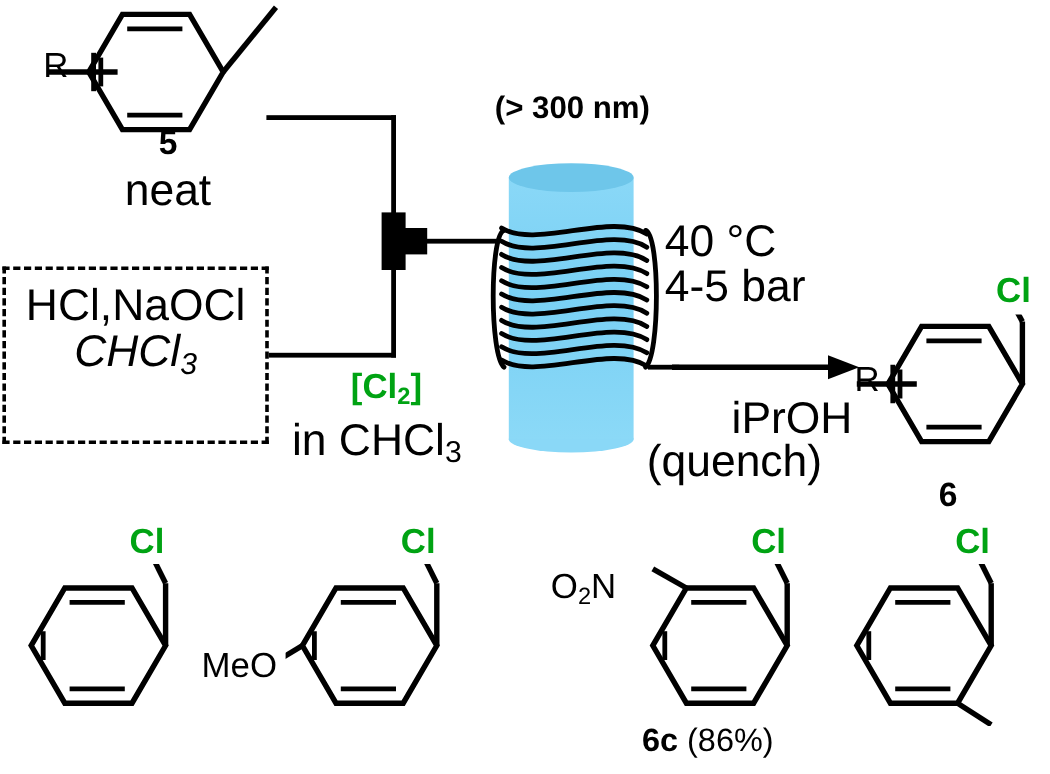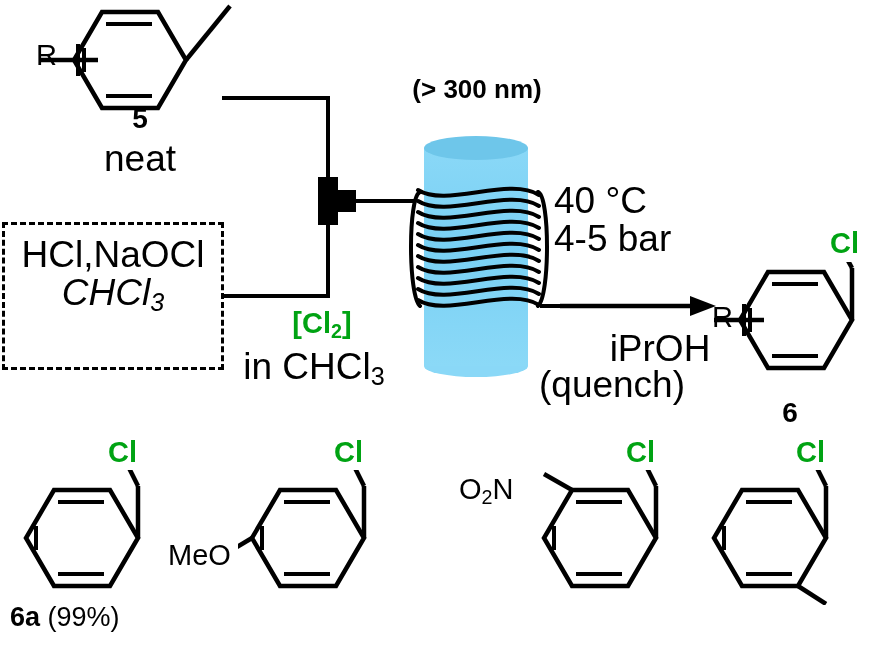--- a/index.html
+++ b/index.html
@@ -164,21 +164,20 @@
 
   <svg class="abs" style="left:12px; top:470px;" width="170" height="130">
     <polygon points="42,20 98,20 126,68 98,116 42,116 14,68" fill="none" stroke="#000" stroke-width="4.5"></polygon>
     <line x1="46" y1="32" x2="92" y2="32" stroke="#000" stroke-width="4"></line>
     <line x1="46" y1="104" x2="92" y2="104" stroke="#000" stroke-width="4"></line>
     <line x1="24" y1="56" x2="24" y2="80" stroke="#000" stroke-width="4"></line>
     <line x1="126" y1="68" x2="126" y2="16" stroke="#000" stroke-width="4.5"></line>
     <line x1="126" y1="16" x2="114" y2="-8" stroke="#000" stroke-width="4.5"></line>
   </svg>
   <div class="txt t-green" style="left:108px; top:437px;">Cl</div>
-  <div class="txt t-cap" style="left:10px; top:603px;"><b>6a</b><span> </span><span>(99%)</span></div>
 
   <svg class="abs" style="left:238px; top:470px;" width="190" height="130">
     <polygon points="42,20 98,20 126,68 98,116 42,116 14,68" fill="none" stroke="#000" stroke-width="4.5"></polygon>
     <line x1="46" y1="32" x2="92" y2="32" stroke="#000" stroke-width="4"></line>
     <line x1="46" y1="104" x2="92" y2="104" stroke="#000" stroke-width="4"></line>
     <line x1="24" y1="56" x2="24" y2="80" stroke="#000" stroke-width="4"></line>
     <line x1="126" y1="68" x2="126" y2="16" stroke="#000" stroke-width="4.5"></line>
     <line x1="126" y1="16" x2="114" y2="-8" stroke="#000" stroke-width="4.5"></line>
 
     <line x1="14" y1="68" x2="-16" y2="86" stroke="#000" stroke-width="4.5"></line>
@@ -191,20 +190,21 @@
     <line x1="46" y1="32" x2="92" y2="32" stroke="#000" stroke-width="4"></line>
     <line x1="46" y1="104" x2="92" y2="104" stroke="#000" stroke-width="4"></line>
     <line x1="24" y1="56" x2="24" y2="80" stroke="#000" stroke-width="4"></line>
     <line x1="126" y1="68" x2="126" y2="16" stroke="#000" stroke-width="4.5"></line>
     <line x1="126" y1="16" x2="114" y2="-8" stroke="#000" stroke-width="4.5"></line>
 
     <line x1="42" y1="20" x2="14" y2="4" stroke="#000" stroke-width="4.5"></line>
   </svg>
   <div class="txt t-green" style="left:626px; top:437px;">Cl</div>
   <div class="txt t-atom" style="left:459px; top:474px;"><span>O</span><sub>2</sub><span>N</span></div>
+  <div class="txt t-cap" style="left:535px; top:603px;"><b>6c</b><span> </span><span>(86%)</span></div>
 
   <svg class="abs" style="left:700px; top:470px;" width="180" height="135">
     <polygon points="42,20 98,20 126,68 98,116 42,116 14,68" fill="none" stroke="#000" stroke-width="4.5"></polygon>
     <line x1="46" y1="32" x2="92" y2="32" stroke="#000" stroke-width="4"></line>
     <line x1="46" y1="104" x2="92" y2="104" stroke="#000" stroke-width="4"></line>
     <line x1="24" y1="56" x2="24" y2="80" stroke="#000" stroke-width="4"></line>
     <line x1="126" y1="68" x2="126" y2="16" stroke="#000" stroke-width="4.5"></line>
     <line x1="126" y1="16" x2="114" y2="-8" stroke="#000" stroke-width="4.5"></line>
 
     <line x1="98" y1="116" x2="126" y2="134" stroke="#000" stroke-width="4.5"></line>

